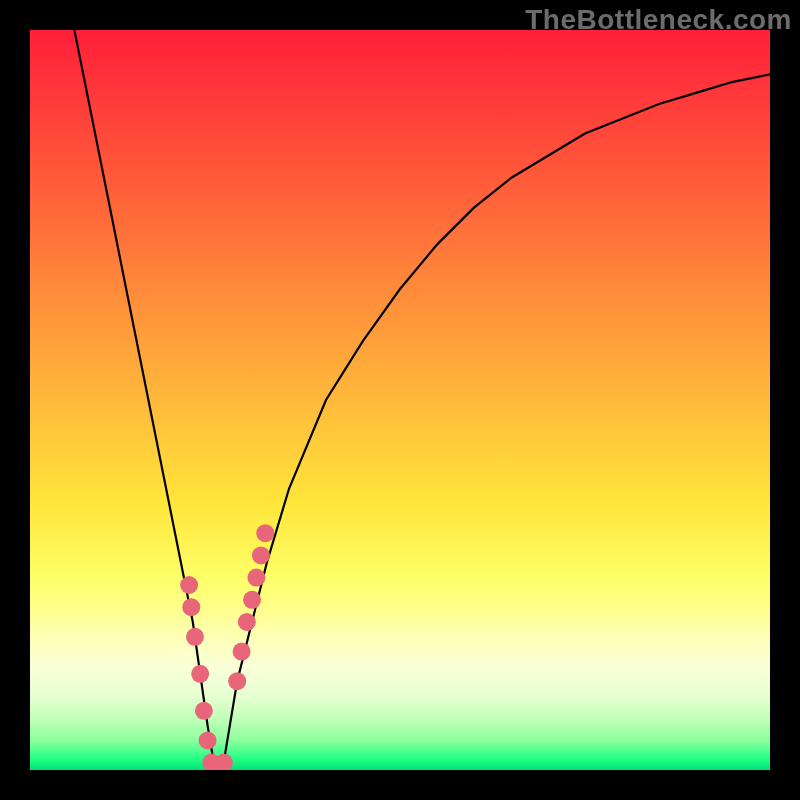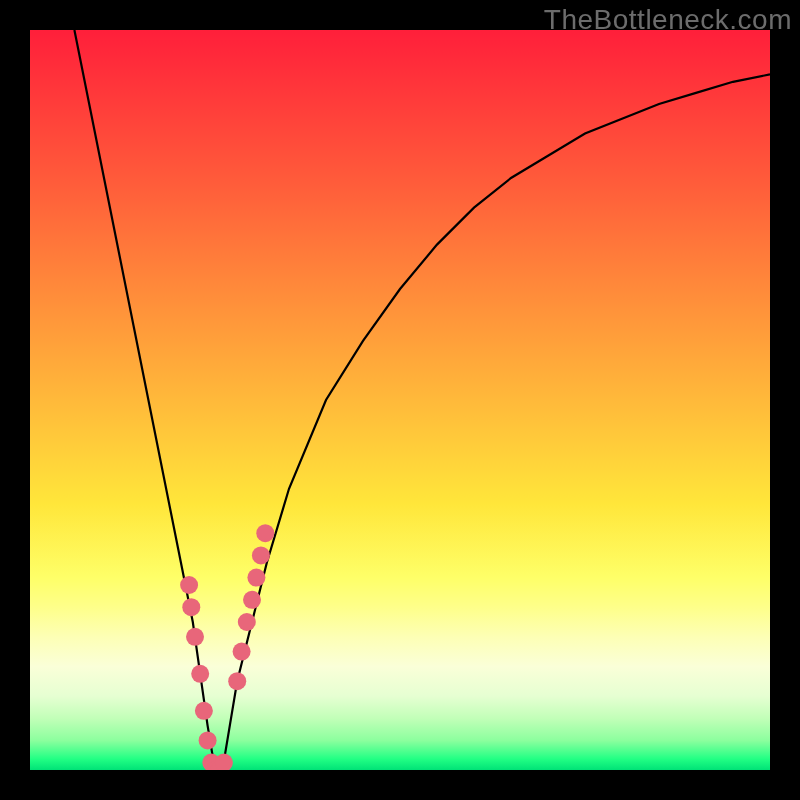--- a/index.html
+++ b/index.html
@@ -39,21 +39,21 @@
       #22ff84 98.5%,
       #00e277 100%
     );
   }
   .watermark {
     position: absolute;
     top: 4px;
     right: 8px;
     color: #6c6c6c;
     font-size: 28px;
-    font-weight: 400;
+    font-weight: 700;
     letter-spacing: 0.5px;
     user-select: none;
   }
   svg.curve {
     position: absolute;
     left: 0; top: 0;
     width: 740px;
     height: 740px;
   }
   .marker {

